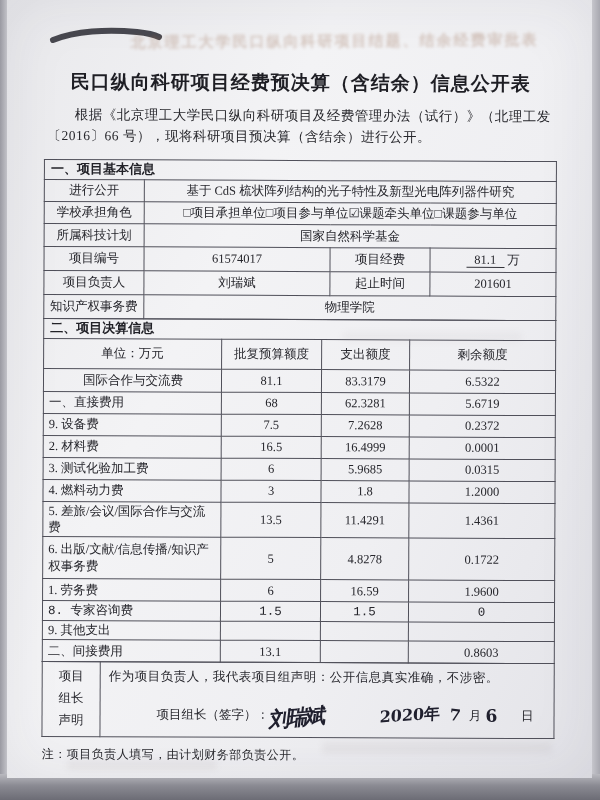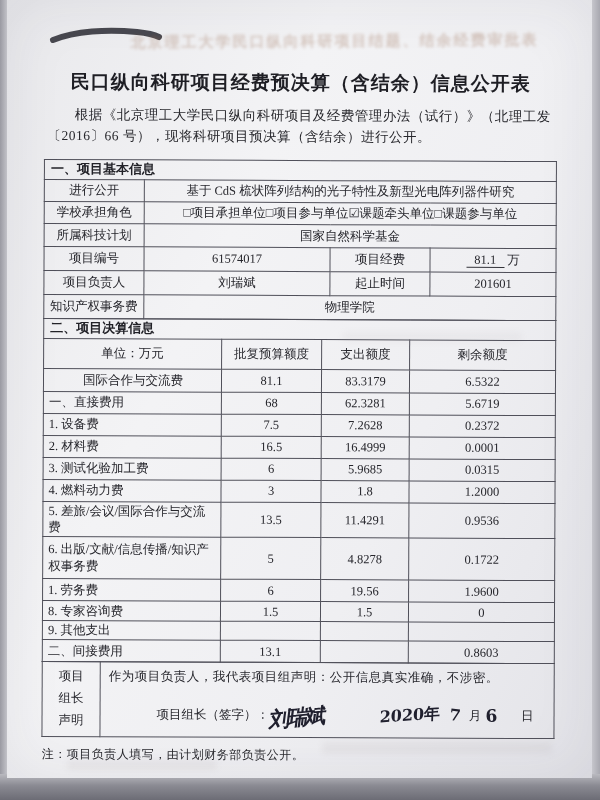--- a/index.html
+++ b/index.html
@@ -48,21 +48,21 @@
             overflow:hidden; }
   tr.section td { font-family:"Liberation Sans","DejaVu Sans",sans-serif;
                   font-weight:bold; font-size:13px; text-align:left; height:19px;
                   padding-left:6px; color:#222228; }
   .tbl-budget tr.head td { height:30px;margin-top:8px; }
   .tbl-budget td.lab { text-align:left; padding-left:5px; }
   .tbl-budget tr.center-lab td.lab { text-align:center; }
   tr.r5 td { height:32px;text-align:center; }
   tr.r6 td { height:42px; }
   tr.r9 td { height:18px; }
-  tr.r8 td { height:20px; }
+  tr.r8 td { height:20px;font-family:Liberation Mono, monospace; }
 
   .funds-num { border-bottom:1px solid #33333a; padding:0 8px; }
 
   
   .stmt-label div { line-height:1.75; font-size:12.5px; text-align:center; }
   td.stmt-body { text-align:left; padding:6px 8px 8px; vertical-align:top; height:74px; }
   .stmt-text { font-size:12.5px; letter-spacing:.5px; }
   .sign-line { display:flex; align-items:center; margin-top:16px; font-size:12.5px; }
   .sign-label { margin-left:48px; white-space:nowrap; }
   .hand { font-family:"DejaVu Serif",serif; color:#20202e; display:inline-block; }
@@ -172,21 +172,21 @@
         <td>83.3179</td>
         <td>6.5322</td>
       </tr>
       <tr>
         <td class="lab">一、直接费用</td>
         <td>68</td>
         <td>62.3281</td>
         <td>5.6719</td>
       </tr>
       <tr>
-        <td class="lab">1. 设备费</td>
+        <td class="lab">9. 设备费</td>
         <td>7.5</td>
         <td>7.2628</td>
         <td>0.2372</td>
       </tr>
       <tr>
         <td class="lab">2. 材料费</td>
         <td>16.5</td>
         <td>16.4999</td>
         <td>0.0001</td>
       </tr>
@@ -199,32 +199,32 @@
       <tr>
         <td class="lab">4. 燃料动力费</td>
         <td>3</td>
         <td>1.8</td>
         <td>1.2000</td>
       </tr>
       <tr class="r5">
         <td class="lab">5. 差旅/会议/国际合作与交流费</td>
         <td>13.5</td>
         <td>11.4291</td>
-        <td>0.9536</td>
+        <td>1.4361</td>
       </tr>
       <tr class="r6">
         <td class="lab">6. 出版/文献/信息传播/知识产权事务费</td>
         <td>5</td>
         <td>4.8278</td>
         <td>0.1722</td>
       </tr>
       <tr>
         <td class="lab">1. 劳务费</td>
         <td>6</td>
-        <td>19.56</td>
+        <td>16.59</td>
         <td>1.9600</td>
       </tr>
       <tr class="r8">
         <td class="lab">8. 专家咨询费</td>
         <td>1.5</td>
         <td>1.5</td>
         <td>0</td>
       </tr>
       <tr class="r9">
         <td class="lab">9. 其他支出</td>

